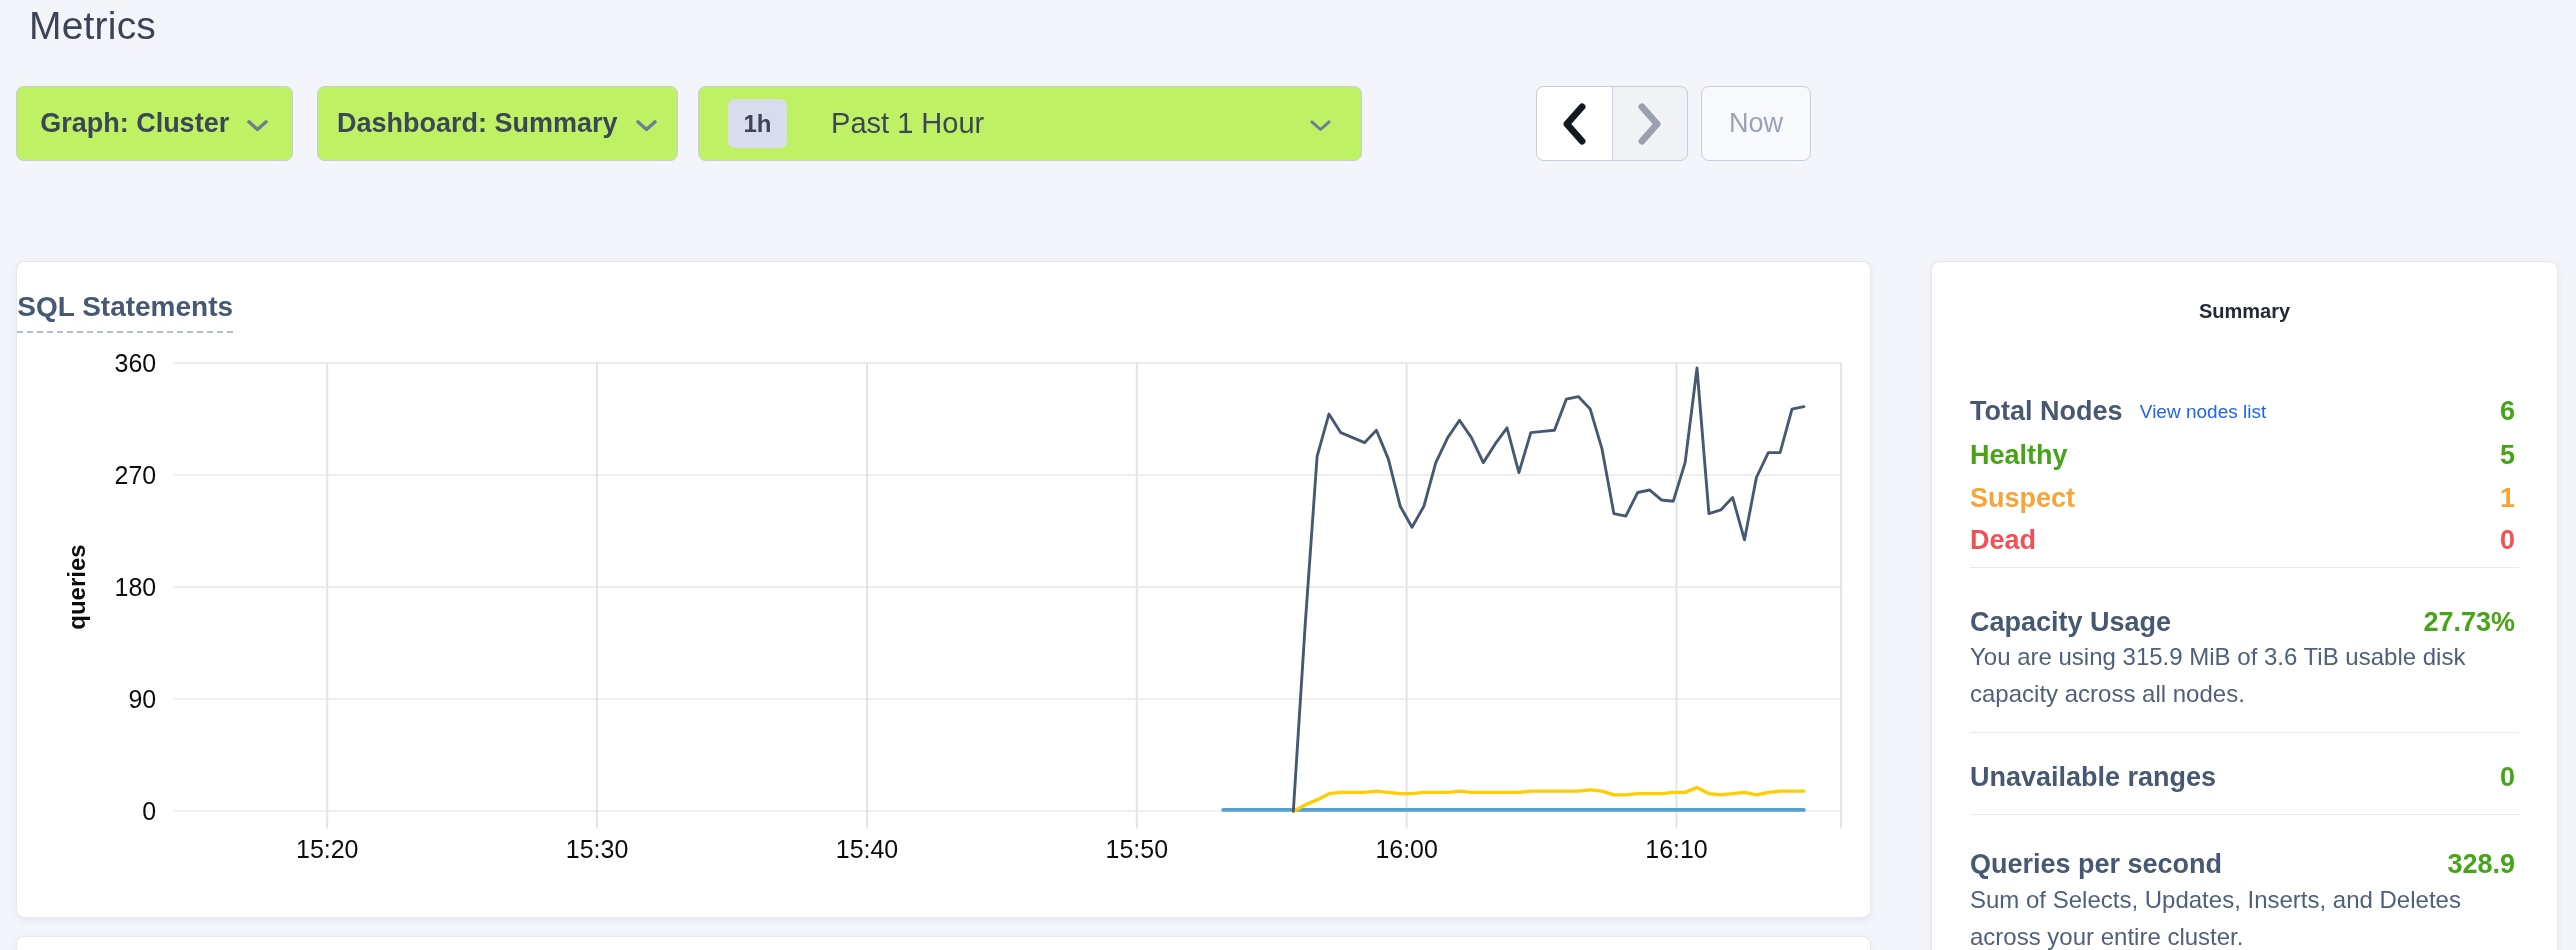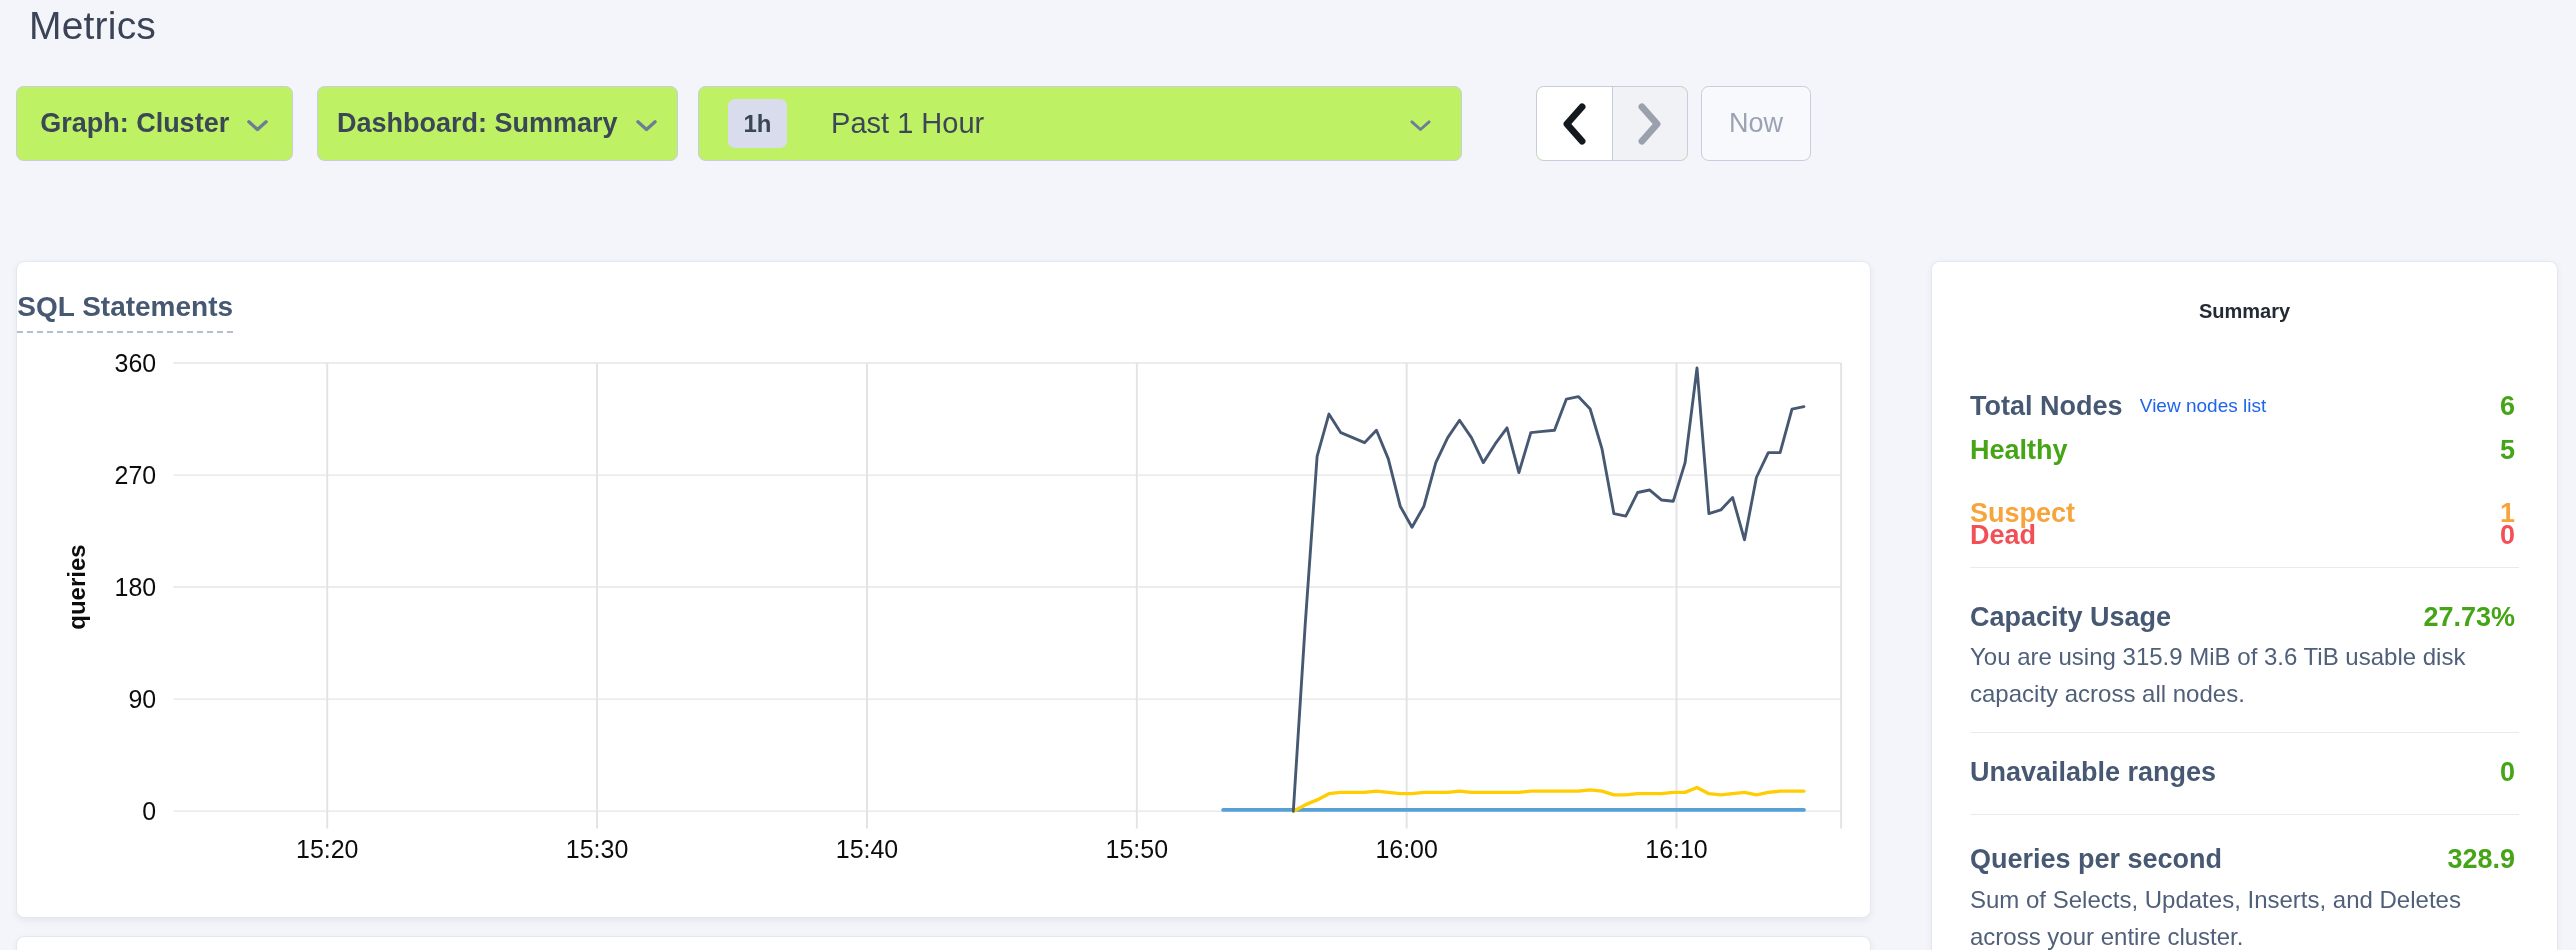--- a/index.html
+++ b/index.html
@@ -18,21 +18,21 @@
   .ctl {
     position:absolute; top:86px; height:75px;
     background:#bef264; border:1.9px solid #c7ccdf; border-radius:7.7px;
     display:flex; align-items:center; justify-content:center;
   }
   .dropdown { cursor:pointer; gap:17.3px; }
   .dropdown .lbl { font-size:27px; font-weight:700; color:#3b4657; }
   .chev-down { margin-top:3.8px; }
   #graph-dd { left:16.3px; width:277px; }
   #dash-dd  { left:317px; width:361px; }
-  #time-sel { left:698px; width:764px; justify-content:flex-start; padding:0 29px; }
+  #time-sel { left:698px; width:664px; justify-content:flex-start; padding:0 29px; }
   #time-sel .badge {
     background:#d9dcec; color:#3b4657; font-weight:700; font-size:24px;
     border-radius:6.7px; padding:10.6px 15.4px; margin-right:27px;
   }
   #time-sel .tlabel { font-size:29px; font-weight:500; color:#3c4658; }
   #time-sel .chev-down { position:absolute; right:29px; }
   .arrow-group { left:1536px; width:152px; padding:0; overflow:hidden; display:flex; align-items:stretch; justify-content:stretch; }
   .arrow-cell { flex:1; display:flex; align-items:center; justify-content:center; cursor:pointer; }
   .arrow-cell.prev { background:#ffffff; border-right:1.9px solid #c7ccdf; }
   .arrow-cell.next { background:#f1f2f5; }
@@ -55,21 +55,21 @@
     display:inline-block; font-size:28px; font-weight:700; color:#475872;
     border-bottom:2.9px dashed #b3bed2; padding-bottom:7.7px; cursor:help;
   }
   #chart-svg { position:absolute; left:0; top:0; }
   #chart-svg text { font-family:"Liberation Sans", sans-serif; }
 
   
   .sum-title { position:absolute; top:38px; left:0; right:0; text-align:center;
                font-size:20px; font-weight:700; color:#242a35; }
   .srow { position:absolute; left:38px; right:42px; height:42px;
-          display:flex; align-items:center; justify-content:space-between; }
+          display:flex; align-items:flex-end; justify-content:space-between; }
   .srow .left { display:flex; align-items:center; gap:17.3px; }
   .srow .slabel { font-size:27px; font-weight:700; color:#475872; }
   .srow .slabel.plain { font-weight:600; }
   .srow .svalue { font-size:27px; font-weight:600; }
   .slink { font-size:19px; font-weight:500; cursor:pointer; }
   .sdesc { position:absolute; left:38px; right:38px;
            font-size:24px; line-height:37px; color:#50607a; }
   .sdivider { position:absolute; left:38px; right:38px; height:0;
               border-top:1.9px solid #e7eaf1; }
 </style>
@@ -161,21 +161,21 @@
       <span class="slink" style="color: rgb(31, 101, 235);">View nodes list</span>
     </span>
     <span class="svalue" style="color: rgb(70, 164, 23);">6</span>
   </div>
 
   <div class="srow" style="top:167px;">
     <span class="slabel plain" style="color: rgb(70, 164, 23);">Healthy</span>
     <span class="svalue" style="color: rgb(70, 164, 23);">5</span>
   </div>
 
-  <div class="srow" style="top:210px;margin-top:20px;">
+  <div class="srow" style="top:210px;">
     <span class="slabel plain" style="color: rgb(247, 164, 59);">Suspect</span>
     <span class="svalue" style="color: rgb(247, 164, 59);">1</span>
   </div>
 
   <div class="srow" style="top:252px;">
     <span class="slabel plain" style="color: rgb(242, 80, 86);">Dead</span>
     <span class="svalue" style="color: rgb(242, 80, 86);">0</span>
   </div>
 
   <div class="sdivider" style="top:305px;"></div>

